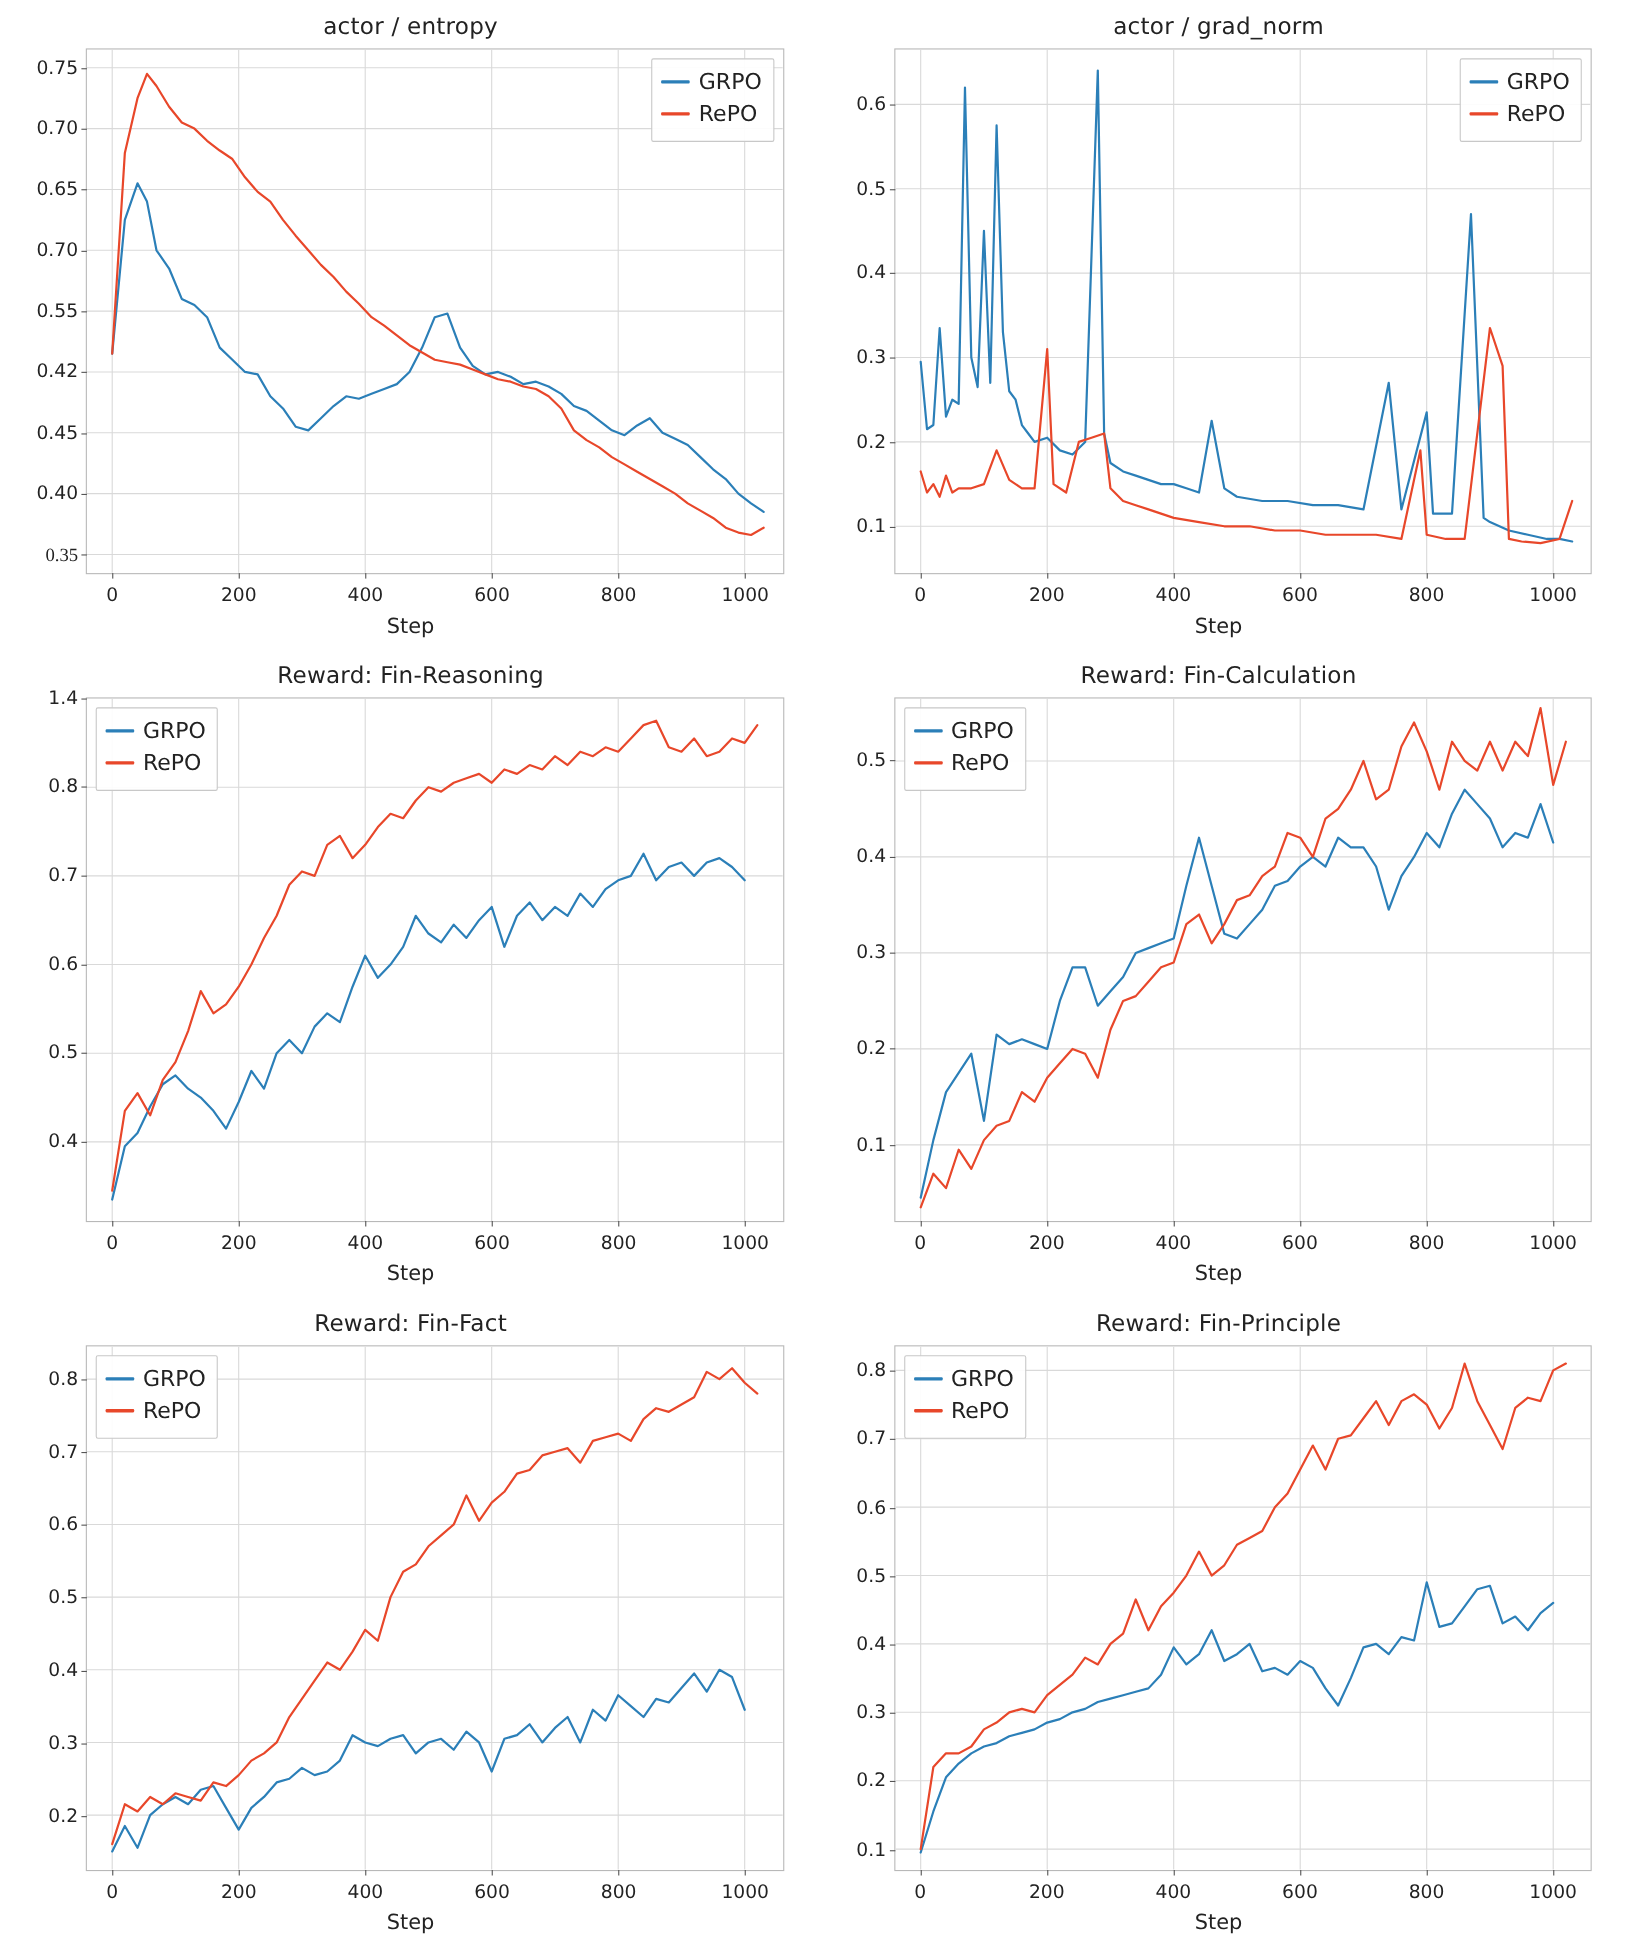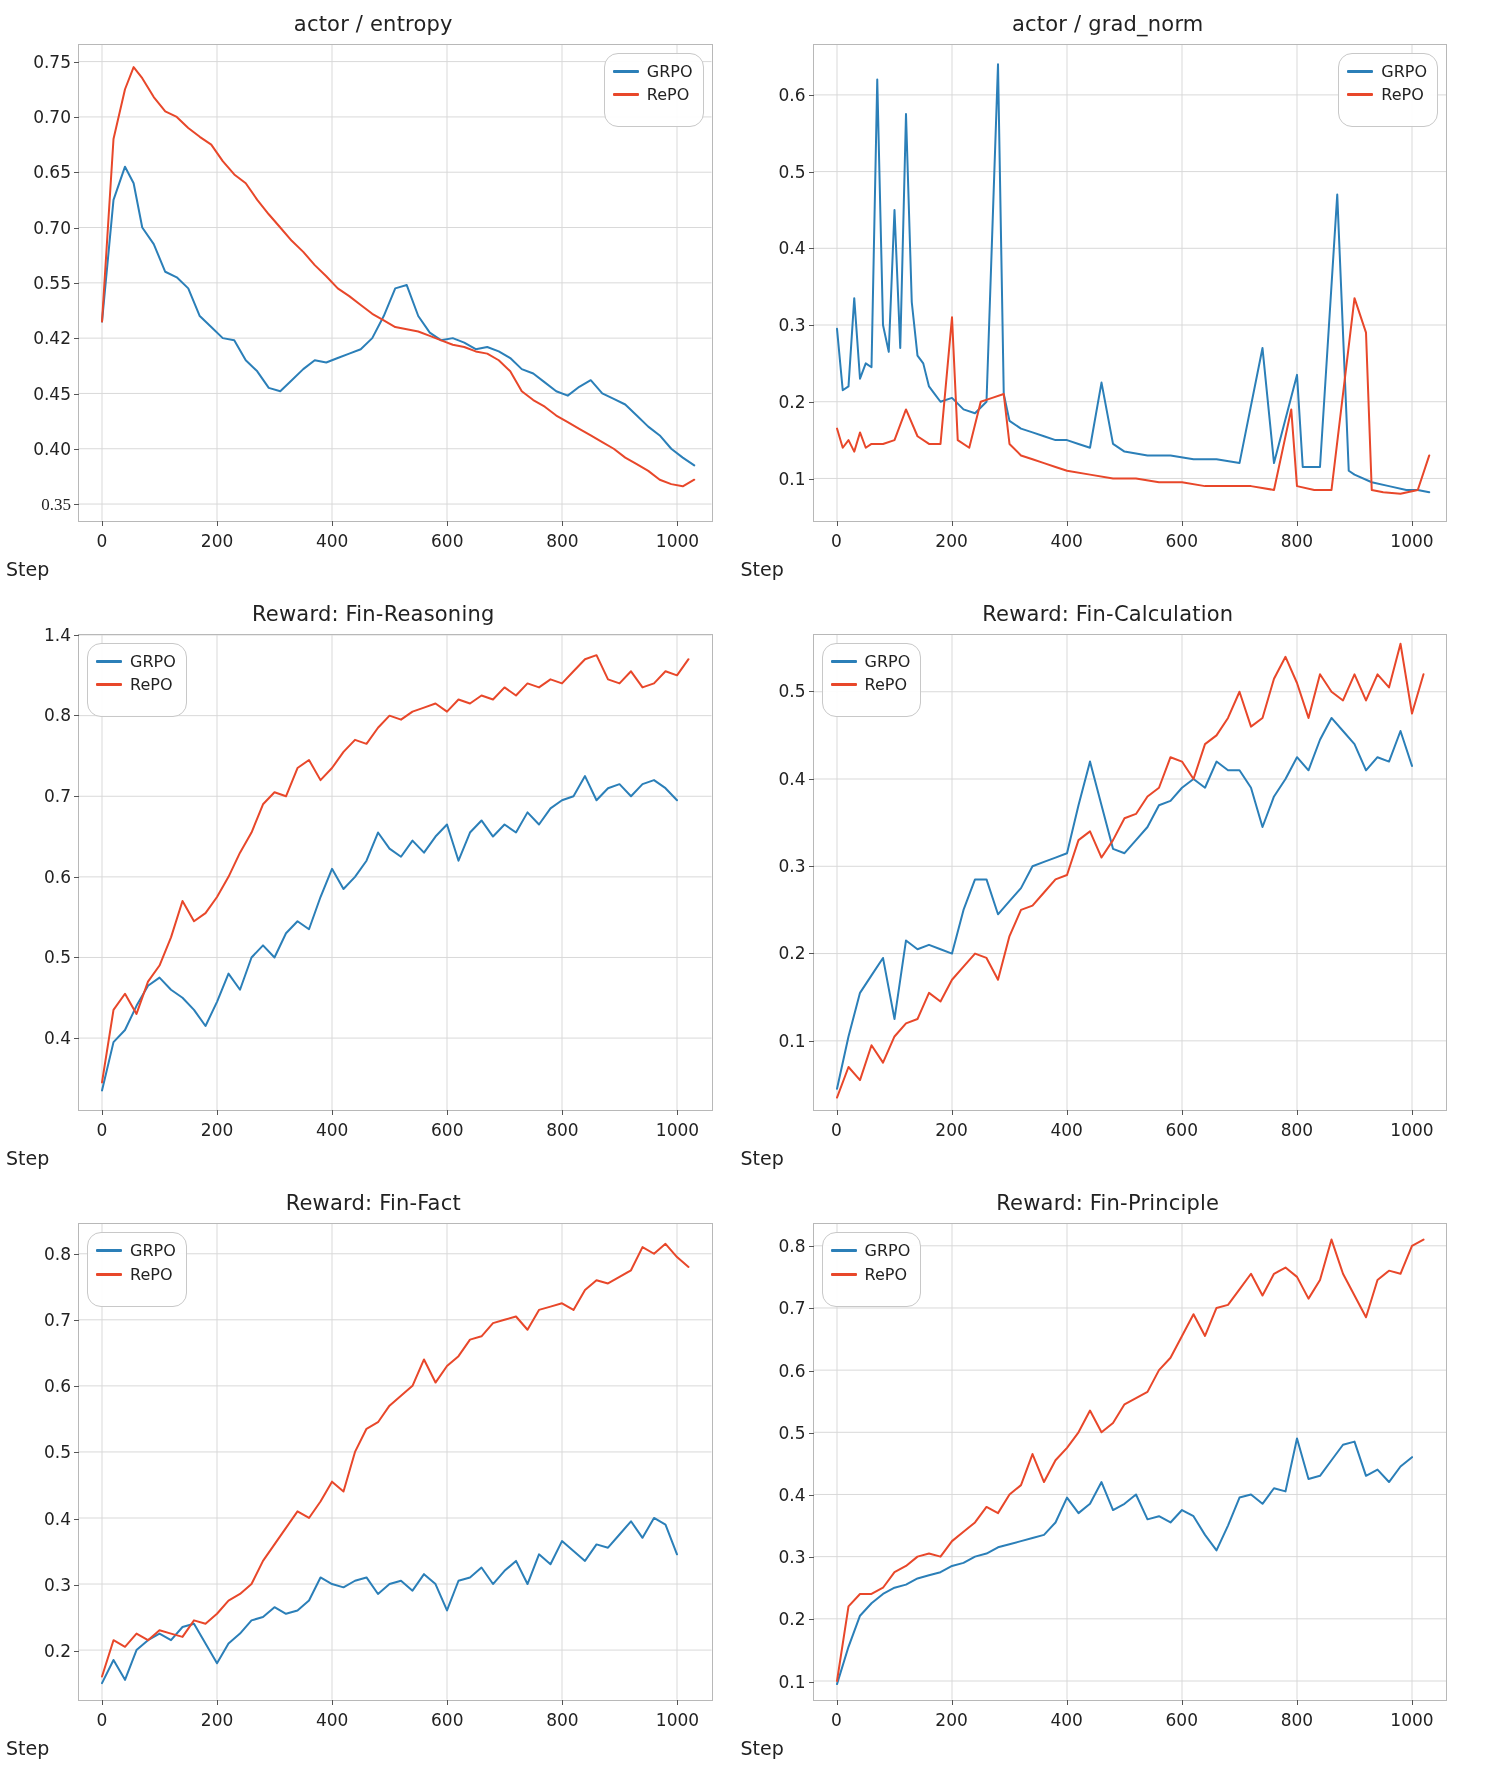--- a/index.html
+++ b/index.html
@@ -92,31 +92,31 @@
     right: 100%;
     height: 1px;
     width: 5px;
     background: #555;
   }
   .xlabel {
     position: absolute;
     left: 0;
     right: 0;
     bottom: 16px;
-    text-align: left;
+    text-align: center;
     font-size: 19px;
     color: #222;
   }
   .legend {
     position: absolute;
     border: 1px solid #c8c8c8;
     background: rgba(255,255,255,0.92);
-    border-radius: 14px;
-    padding: 6px 10px 20px 8px;
-    font-size: 16px;
+    border-radius: 2px;
+    padding: 6px 10px 10px 8px;
+    font-size: 20px;
     line-height: 1.45;
   }
   .legend.tr { top: 8px; right: 8px; }
   .legend.tl { top: 8px; left: 8px; }
   .legend-row {
     display: flex;
     align-items: center;
     gap: 8px;
     white-space: nowrap;
   }

